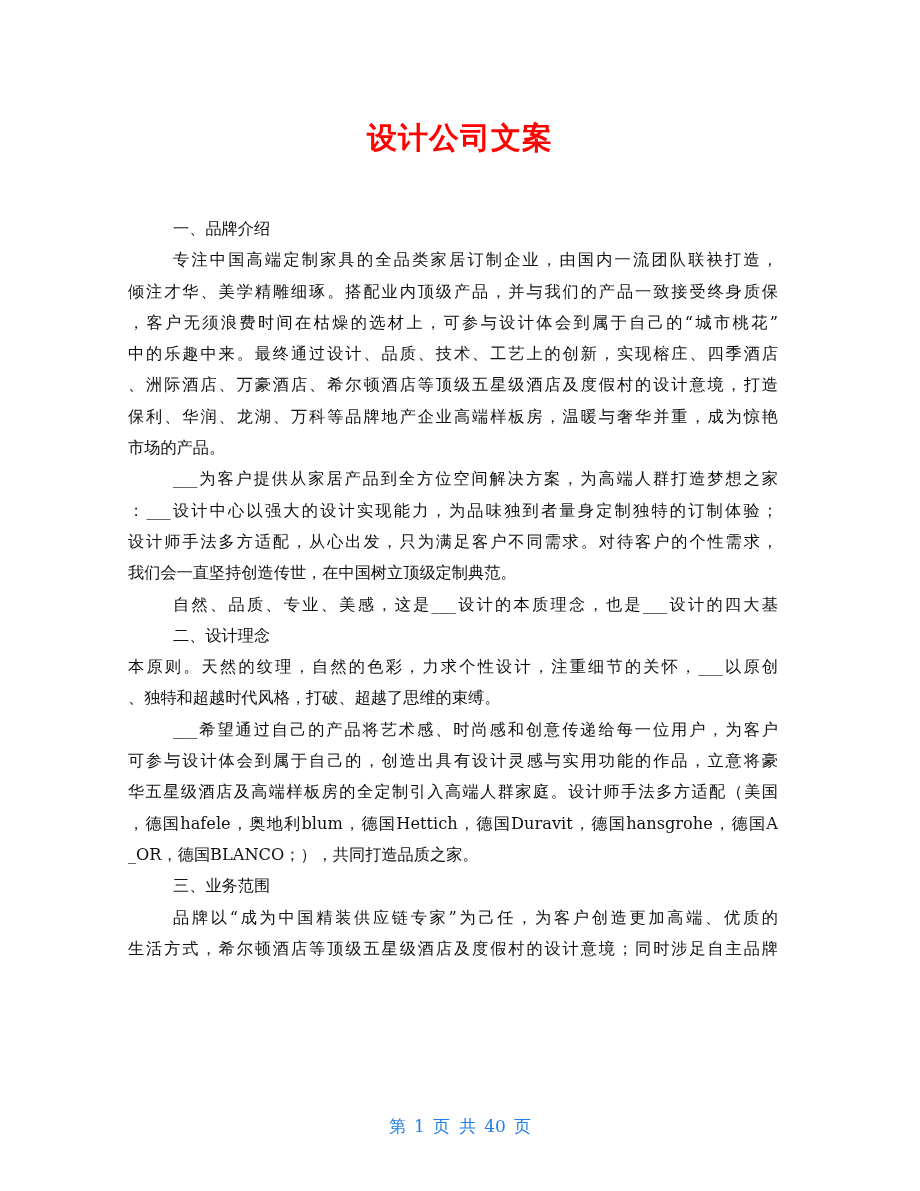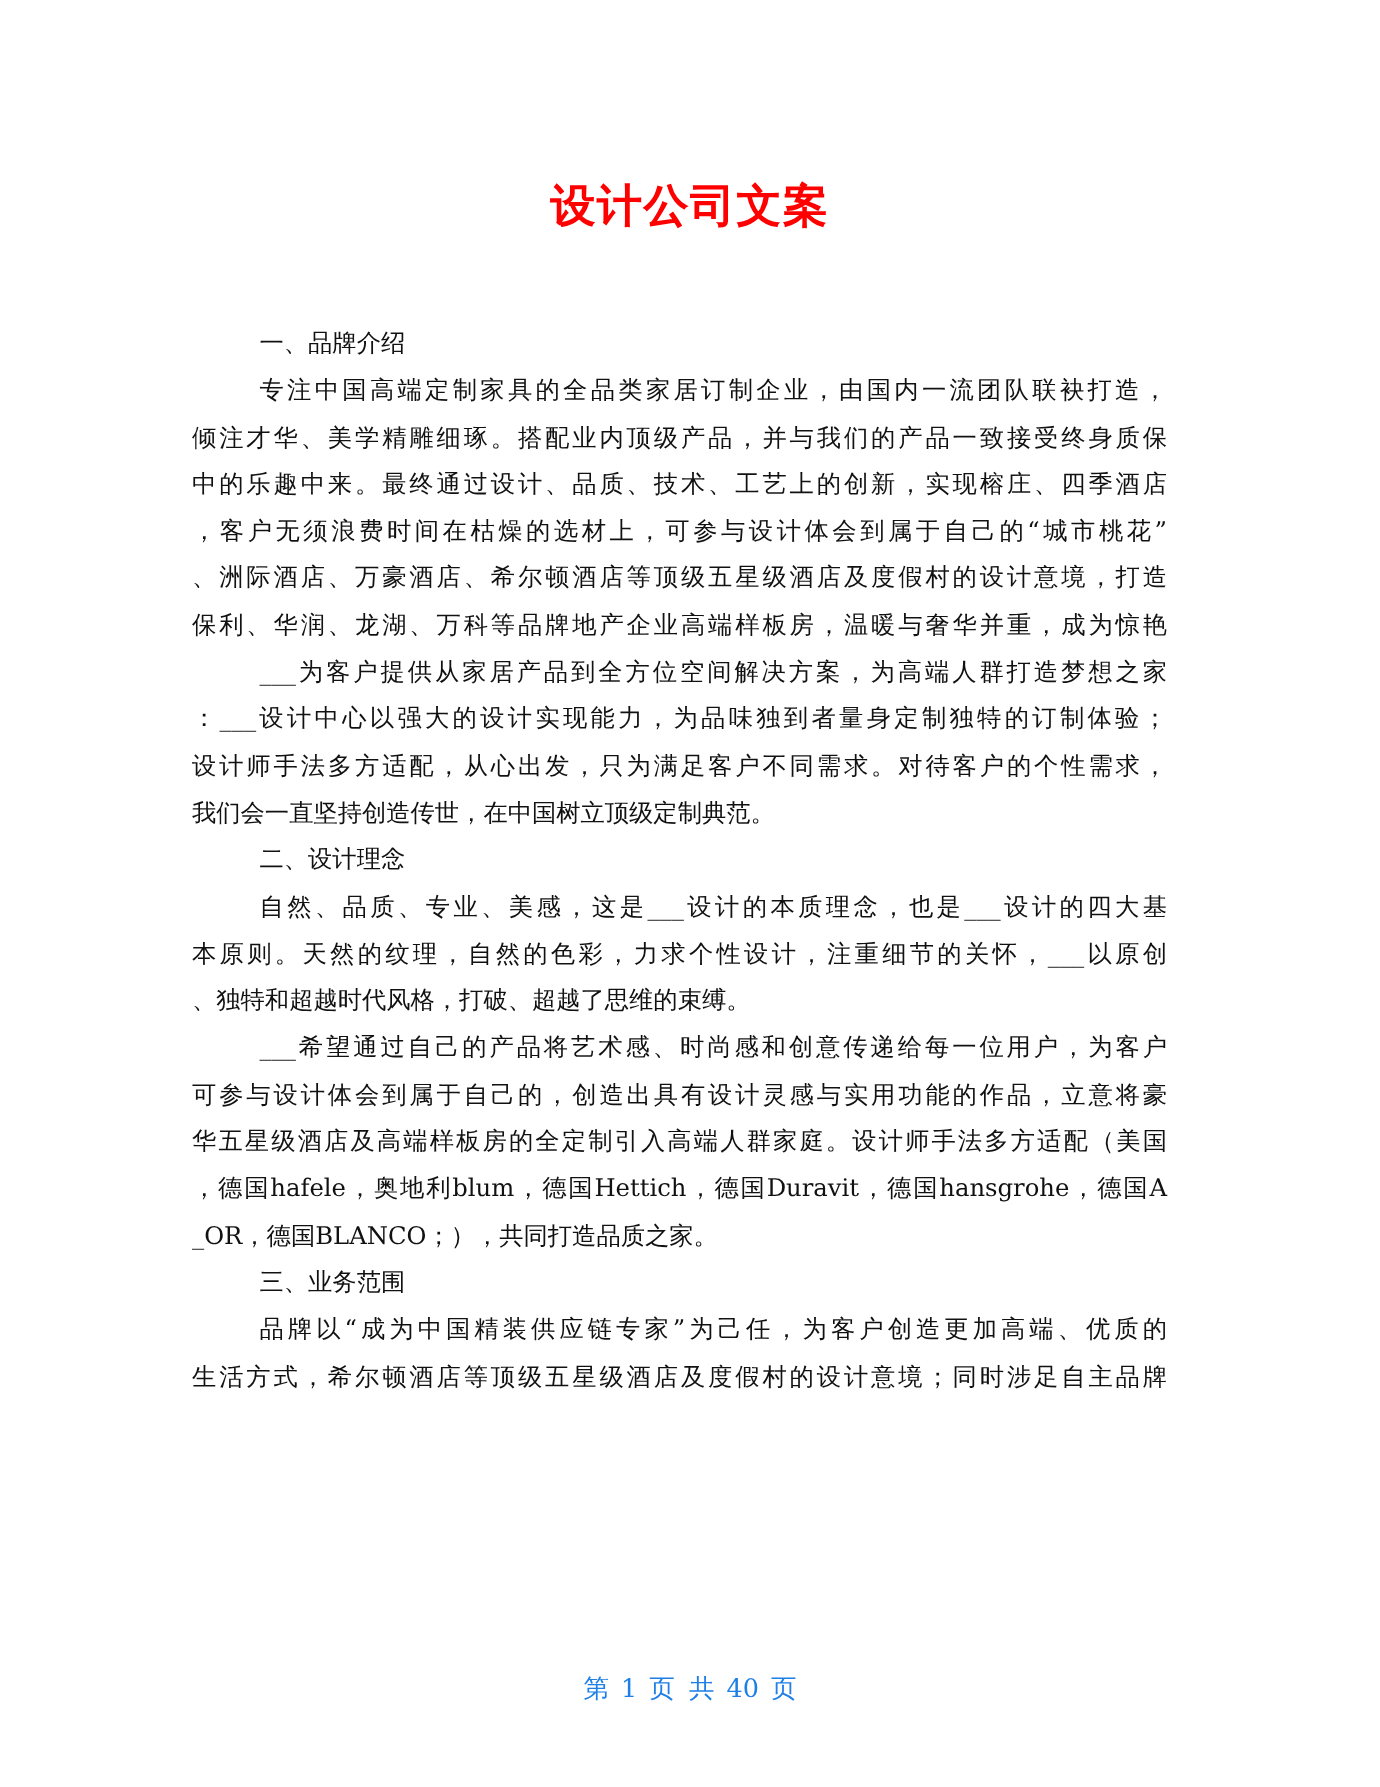--- a/index.html
+++ b/index.html
@@ -69,32 +69,33 @@
 </head>
 <body>
 
 <div class="page">
   <div class="title">设计公司文案</div>
 
   <div class="body">
     <div class="line indent">一、品牌介绍</div>
     <div class="line indent justify">专注中国高端定制家具的全品类家居订制企业，由国内一流团队联袂打造，</div>
     <div class="line justify">倾注才华、美学精雕细琢。搭配业内顶级产品，并与我们的产品一致接受终身质保</div>
+    <div class="line justify">，客户无须浪费时间在枯燥的选材上，可参与设计体会到属于自己的“城市桃花”</div>
     <div class="line justify">中的乐趣中来。最终通过设计、品质、技术、工艺上的创新，实现榕庄、四季酒店</div>
-    <div class="line justify">，客户无须浪费时间在枯燥的选材上，可参与设计体会到属于自己的“城市桃花”</div>
     <div class="line justify">、洲际酒店、万豪酒店、希尔顿酒店等顶级五星级酒店及度假村的设计意境，打造</div>
     <div class="line justify">保利、华润、龙湖、万科等品牌地产企业高端样板房，温暖与奢华并重，成为惊艳</div>
+    <div class="line">市场的产品。</div>
 
     <div class="line indent justify">___为客户提供从家居产品到全方位空间解决方案，为高端人群打造梦想之家</div>
     <div class="line justify">：___设计中心以强大的设计实现能力，为品味独到者量身定制独特的订制体验；</div>
     <div class="line justify">设计师手法多方适配，从心出发，只为满足客户不同需求。对待客户的个性需求，</div>
     <div class="line">我们会一直坚持创造传世，在中国树立顶级定制典范。</div>
 
+    <div class="line indent justify">自然、品质、专业、美感，这是___设计的本质理念，也是___设计的四大基</div>
     <div class="line indent">二、设计理念</div>
-    <div class="line indent justify">自然、品质、专业、美感，这是___设计的本质理念，也是___设计的四大基</div>
     <div class="line justify">本原则。天然的纹理，自然的色彩，力求个性设计，注重细节的关怀，___以原创</div>
     <div class="line">、独特和超越时代风格，打破、超越了思维的束缚。</div>
 
     <div class="line indent justify">___希望通过自己的产品将艺术感、时尚感和创意传递给每一位用户，为客户</div>
     <div class="line justify">可参与设计体会到属于自己的，创造出具有设计灵感与实用功能的作品，立意将豪</div>
     <div class="line justify">华五星级酒店及高端样板房的全定制引入高端人群家庭。设计师手法多方适配（美国</div>
     <div class="line justify">，德国hafele，奥地利blum，德国Hettich，德国Duravit，德国hansgrohe，德国A</div>
     <div class="line">_OR，德国BLANCO；），共同打造品质之家。</div>
 
     <div class="line indent">三、业务范围</div>

